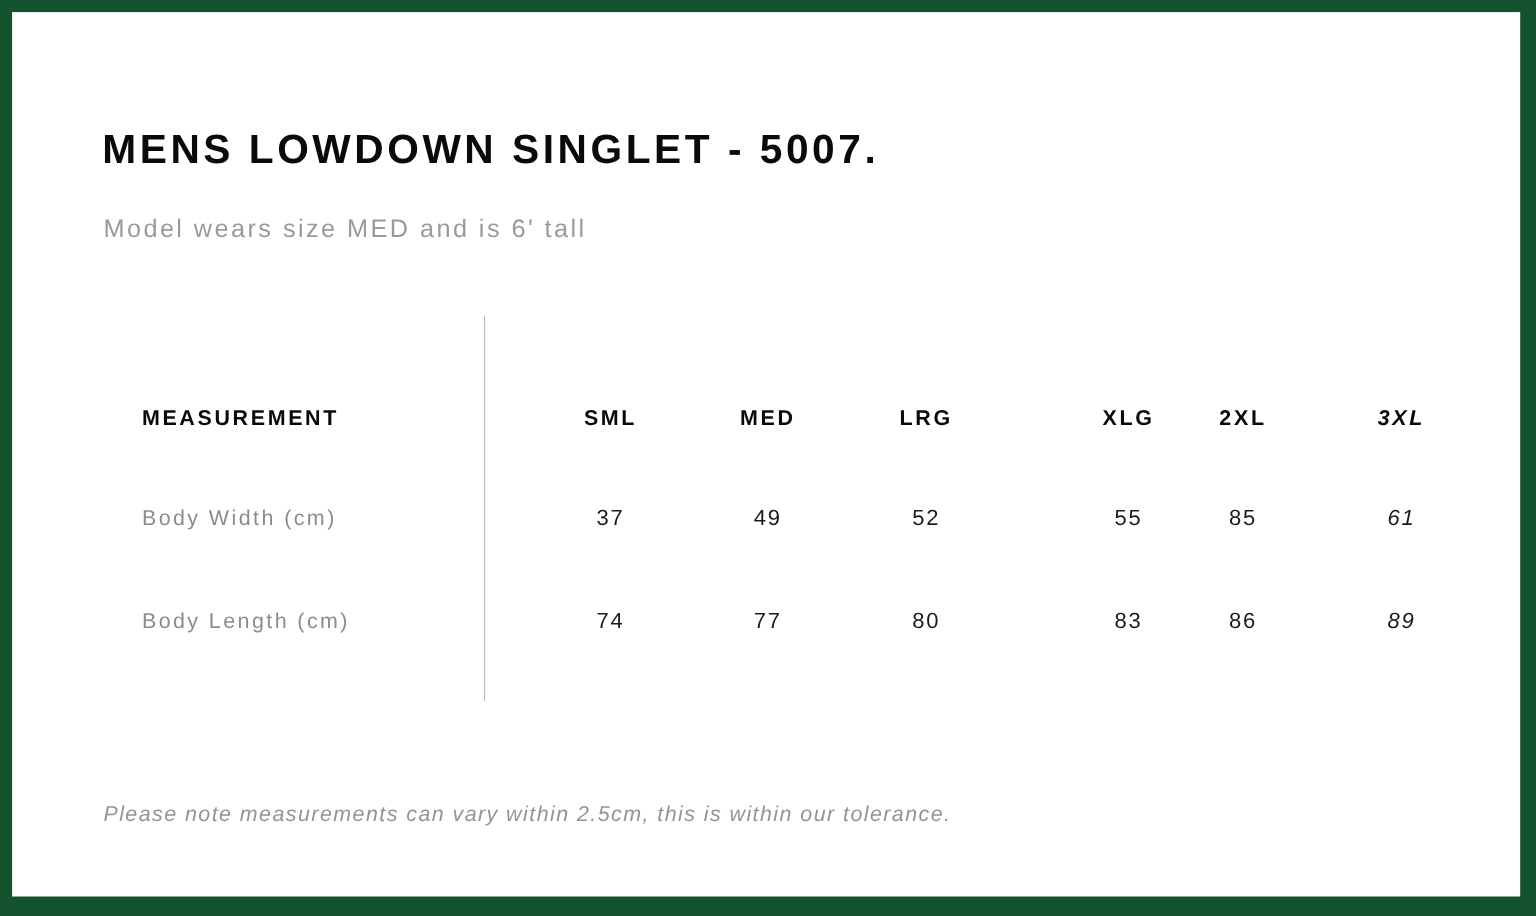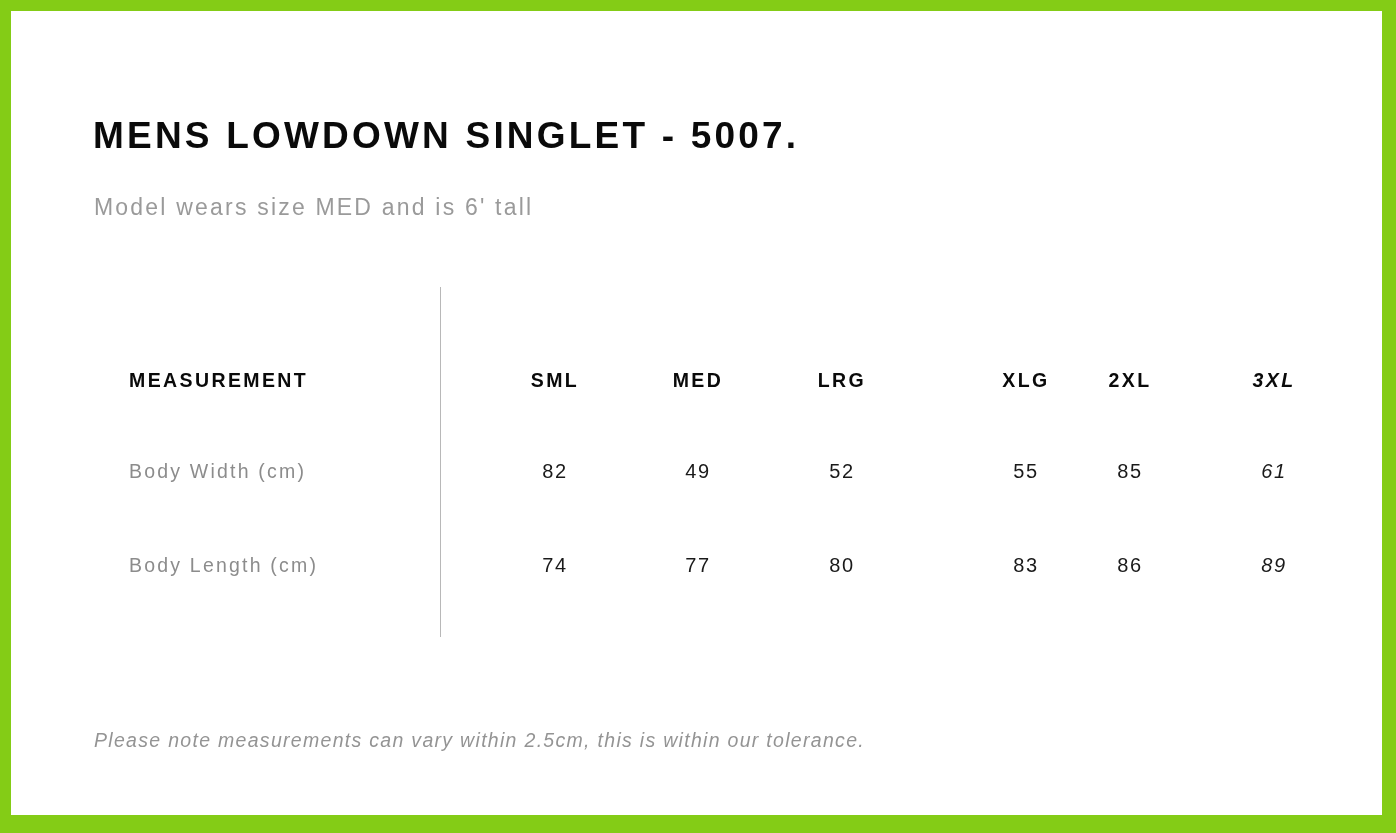--- a/index.html
+++ b/index.html
@@ -14,21 +14,21 @@
     font-family: "Liberation Sans", sans-serif;
   }
 
   
   #frame {
     position: absolute;
     left: 0;
     top: 0;
     width: 1396px;
     height: 833px;
-    background: #84cc16;
+    background: #14532d;
     box-sizing: border-box;
   }
 
   
   #card {
     position: absolute;
     left: 11px;
     top: 11px;
     width: 1371px;
     height: 804px;
@@ -180,21 +180,21 @@
         <div class="cell col-0">SML</div>
         <div class="cell col-1">MED</div>
         <div class="cell col-2">LRG</div>
         <div class="cell col-3">XLG</div>
         <div class="cell col-4">2XL</div>
         <div class="cell col-5">3XL</div>
       </div>
 
       <div class="table-row data" id="data-row-0">
         <div class="row-label">Body Width (cm)</div>
-        <div class="cell col-0">82</div>
+        <div class="cell col-0">37</div>
         <div class="cell col-1">49</div>
         <div class="cell col-2">52</div>
         <div class="cell col-3">55</div>
         <div class="cell col-4">85</div>
         <div class="cell col-5">61</div>
       </div>
 
       <div class="table-row data" id="data-row-1">
         <div class="row-label">Body Length (cm)</div>
         <div class="cell col-0">74</div>

